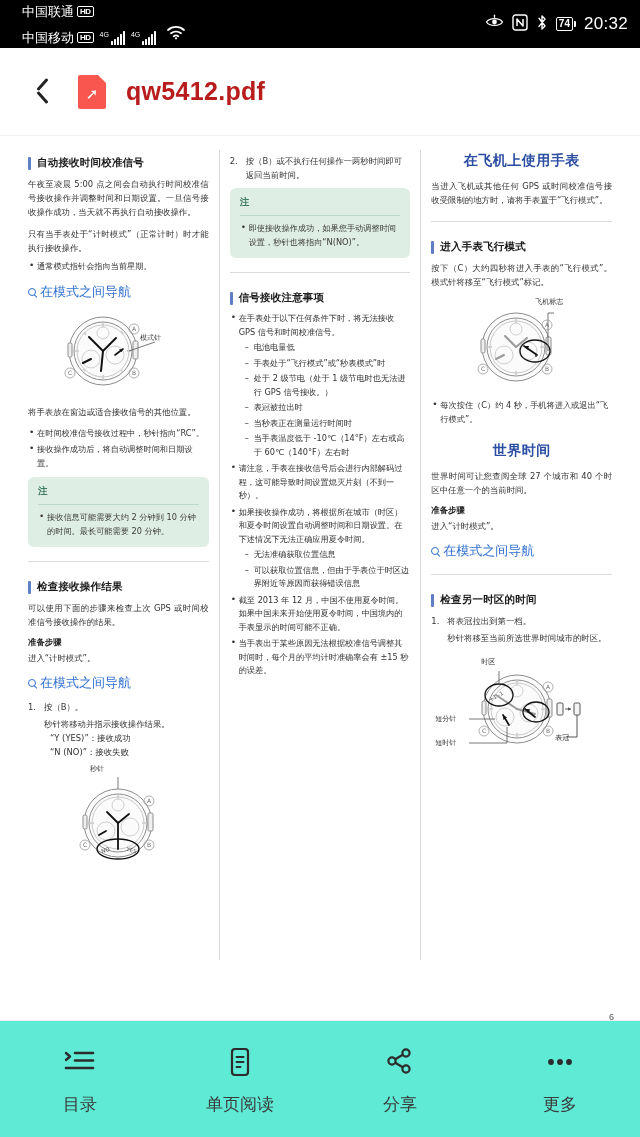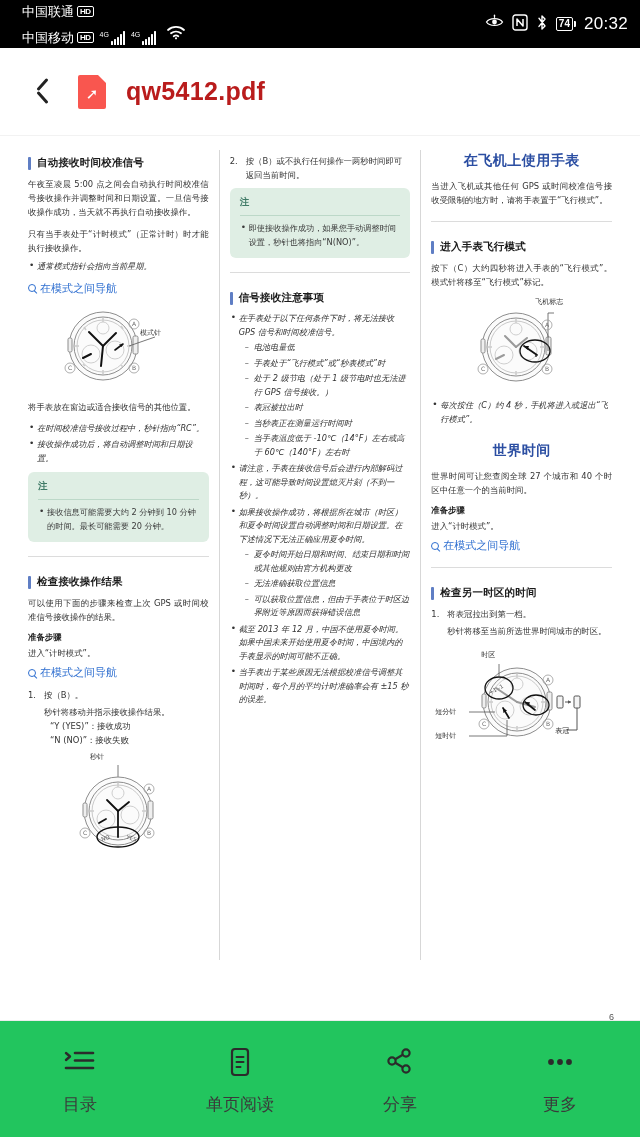--- a/index.html
+++ b/index.html
@@ -85,21 +85,21 @@
   }
   .sec-head.top-rule{border-top:1px solid #dcdcdc;padding-top:18px;margin-top:14px;}
   .big-head{
     text-align:center;font-size:14px;font-weight:bold;color:#2b4ea2;
     margin:2px 0 9px 0;letter-spacing:.5px;
   }
   .big-head.spaced{margin-top:16px;}
   p.t{font-size:8.4px;line-height:14px;color:#333;margin-bottom:8px;text-align:justify;}
   p.t.tight{margin-bottom:5px;}
   .sub-b{font-size:8.4px;font-weight:bold;color:#222;margin:4px 0 3px 0;}
-  ul.bl{list-style:none;margin:0 0 7px 0;font-style:italic;}
+  ul.bl{list-style:none;margin:0 0 7px 0;}
   ul.bl>li{
     font-size:8.2px;line-height:13.5px;color:#333;padding-left:9px;position:relative;margin-bottom:3px;
   }
   ul.bl>li::before{
     content:"\2022";position:absolute;left:1px;top:-1px;font-size:9px;color:#333;
   }
   ul.dash{list-style:none;margin:2px 0 3px 6px;}
   ul.dash>li{
     font-size:8.2px;line-height:13.5px;color:#333;padding-left:9px;position:relative;margin-bottom:2px;
   }
@@ -108,22 +108,22 @@
   ol.steps>li{
     counter-increment:s;font-size:8.4px;line-height:14px;color:#333;
     padding-left:16px;position:relative;margin-bottom:4px;
   }
   ol.steps>li::before{
     content:counter(s)".";position:absolute;left:0;top:0;color:#333;
   }
   .step-sub{display:block;margin-top:3px;}
   .quo{display:block;margin-left:6px;}
   .navlink{
-    display:flex;align-items:center;gap:4px;font-size:11px;color:#2f6fd0;
-    margin:3px 0 8px 0;cursor:pointer;
+    display:flex;align-items:center;gap:4px;font-size:13px;color:#2f6fd0;
+    margin:9px 0 8px 0;cursor:pointer;
   }
   .mag{
     width:8px;height:8px;border:1.1px solid #2f6fd0;border-radius:50%;
     position:relative;flex:none;
   }
   .mag::after{
     content:"";position:absolute;width:1.1px;height:4px;background:#2f6fd0;
     right:-1px;bottom:-3px;transform:rotate(-45deg);
   }
   
@@ -145,21 +145,21 @@
   .fig svg{display:block;margin:0 auto;}
   .fig-cap{
     position:absolute;font-size:7px;color:#333;white-space:nowrap;
     font-family:"DejaVu Sans","Liberation Sans",sans-serif;
   }
 
   .pagenum{
     position:absolute;right:26px;bottom:-6px;font-size:9px;color:#555;
   }
   .toolbar{
-    position:absolute;left:0;bottom:0;width:640px;height:117px;background:#22c55e;
+    position:absolute;left:0;bottom:0;width:640px;height:117px;background:#5eead4;
     border-top:1px solid #ececec;display:flex;align-items:center;
   }
   .tool{
     flex:1;display:flex;flex-direction:column;align-items:center;gap:11px;cursor:pointer;
   }
   .tool-label{font-size:17px;color:#3a3a3a;}
   .ic{width:40px;height:40px;display:flex;align-items:center;justify-content:center;}
 </style>
 </head>
 <body>
@@ -391,21 +391,20 @@
             <li>处于 2 级节电（处于 1 级节电时也无法进行 GPS 信号接收。）</li>
             <li>表冠被拉出时</li>
             <li>当秒表正在测量运行时间时</li>
             <li>当手表温度低于 -10℃（14°F）左右或高于 60℃（140°F）左右时</li>
           </ul>
         </li>
         <li>请注意，手表在接收信号后会进行内部解码过程，这可能导致时间设置熄灭片刻（不到一秒）。</li>
         <li>
           <span>如果接收操作成功，将根据所在城市（时区）和夏令时间设置自动调整时间和日期设置。在下述情况下无法正确应用夏令时间。</span>
           <ul class="dash">
-            <li>夏令时间开始日期和时间、结束日期和时间或其他规则由官方机构更改</li>
             <li>无法准确获取位置信息</li>
             <li>可以获取位置信息，但由于手表位于时区边界附近等原因而获得错误信息</li>
           </ul>
         </li>
         <li>截至 2013 年 12 月，中国不使用夏令时间。如果中国未来开始使用夏令时间，中国境内的手表显示的时间可能不正确。</li>
         <li>当手表出于某些原因无法根据校准信号调整其时间时，每个月的平均计时准确率会有 ±15 秒的误差。</li>
       </ul>
     </div>
 
     <div class="col cn">

